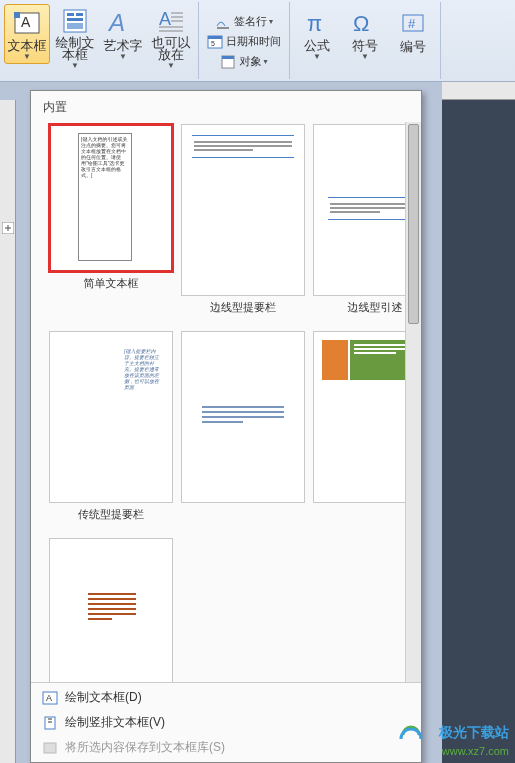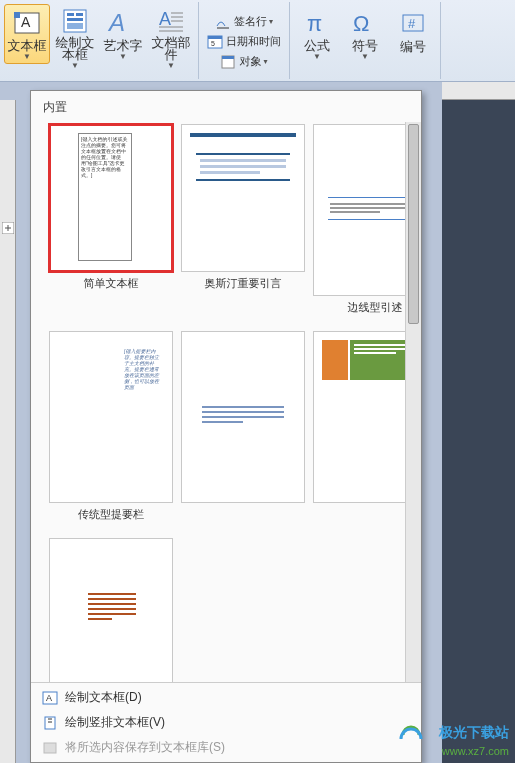--- a/index.html
+++ b/index.html
@@ -94,21 +94,21 @@
         <div class="icon-box">
           <svg width="28" height="28">
               <text x="2" y="18" font-size="18" fill="#4a80c8" font-family="serif">A</text>
               <line x1="14" y1="6" x2="26" y2="6" stroke="#888"></line>
               <line x1="14" y1="10" x2="26" y2="10" stroke="#888"></line>
               <line x1="14" y1="14" x2="26" y2="14" stroke="#888"></line>
               <line x1="2" y1="20" x2="26" y2="20" stroke="#888"></line>
               <line x1="2" y1="24" x2="26" y2="24" stroke="#888"></line>
             </svg>
         </div>
-        <span class="lbl">文档部件</span>
+        <span class="lbl">也可以放在</span>
         <span class="arrow">▼</span>
       </div>
     </div>
   </div>
   <div class="ribbon-group" style="justify-content:center;padding-top:4px">
     <div class="small-btn">
       <span class="si">
           <svg width="16" height="16">
             <path d="M2 12 Q6 4 10 12" stroke="#4a80c8" fill="none"></path>
             <line x1="2" y1="14" x2="14" y2="14" stroke="#333"></line>
@@ -190,34 +190,33 @@
       <div class="gitem sel">
         <div class="thumb">
           <div class="th-box" style="left:28px;top:8px;width:54px;height:128px;padding:2px">
             <div class="th-text">[键入文档的引述或关注点的摘要。您可将文本框放置在文档中的任何位置。请使用"绘图工具"选卡更改引言文本框的格式。]</div>
           </div>
         </div>
         <div class="gcap">简单文本框</div>
       </div>
 
 
-      <div class="gitem">
-        <div class="thumb">
-          <div class="th-bar-top" style="background:#2a5a8a;height:4px"></div>
-          <div style="position:absolute;left:14px;top:28px;right:14px;height:2px;background:#2a5a8a"></div>
-          <div class="th-lines" style="left:18px;top:34px;right:18px">
-            <div style="height:3px;background:#b8c8e0;margin-bottom:3px"></div>
-            <div style="height:3px;background:#b8c8e0;margin-bottom:3px"></div>
-            <div style="height:3px;background:#b8c8e0;width:70%"></div>
-          </div>
-          <div style="position:absolute;left:14px;top:54px;right:14px;height:2px;background:#2a5a8a"></div>
-        </div>
-        <div class="gcap">奥斯汀重要引言</div>
-      </div>
-
+
+      <div class="gitem">
+        <div class="thumb tall">
+          <div style="position:absolute;left:10px;top:10px;right:10px;height:1px;background:#4a80c8"></div>
+          <div class="th-lines" style="left:12px;top:16px;right:12px">
+            <div style="height:2px;background:#999;margin-bottom:2px"></div>
+            <div style="height:2px;background:#999;margin-bottom:2px"></div>
+            <div style="height:2px;background:#999;width:60%"></div>
+          </div>
+          <div style="position:absolute;left:10px;top:32px;right:10px;height:1px;background:#4a80c8"></div>
+        </div>
+        <div class="gcap">边线型提要栏</div>
+      </div>
 
       <div class="gitem">
         <div class="thumb tall">
           <div style="position:absolute;left:14px;top:72px;right:14px;height:1px;background:#4a80c8"></div>
           <div class="th-lines" style="left:16px;top:78px;right:16px">
             <div style="height:2px;background:#999;margin-bottom:2px"></div>
             <div style="height:2px;background:#999;margin-bottom:2px"></div>
             <div style="height:2px;background:#999;width:55%"></div>
           </div>
           <div style="position:absolute;left:14px;top:94px;right:14px;height:1px;background:#4a80c8"></div>

